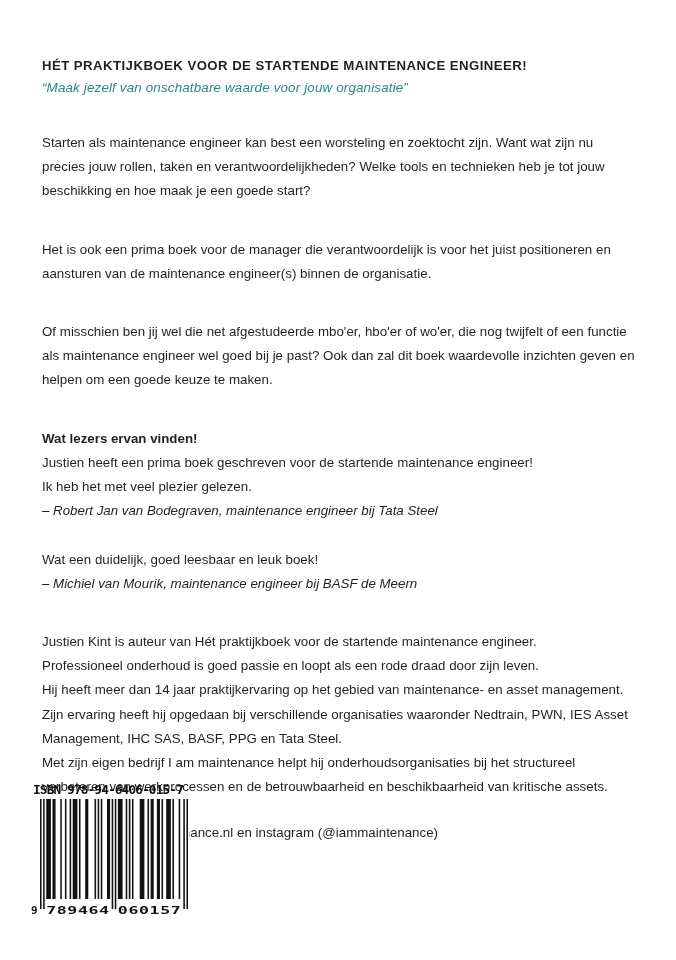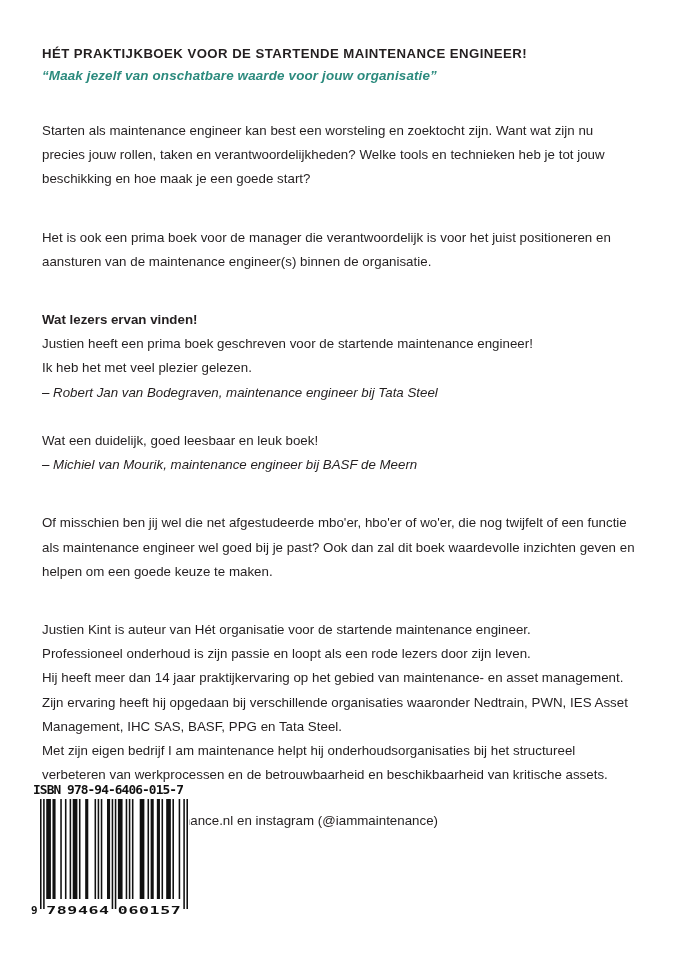--- a/index.html
+++ b/index.html
@@ -31,28 +31,28 @@
     top: 45px;
     width: 594px;
   }
 
   .title {
     font-size: 13.2px;
     font-weight: bold;
     letter-spacing: 0.45px;
     color: #231f20;
     line-height: 18px;
-    margin: 0 0 3px 0;
+    margin: 12px 0 3px 0;
     text-transform: uppercase;
   }
 
   .subtitle {
     font-size: 13.4px;
     font-style: italic;
-    font-weight: 700;
+    font-weight: 400;
     color: #2b8a7d;
     line-height: 19px;
     margin: 0;
     letter-spacing: 0.15px;
   }
 
   .para {
     font-size: 13.3px;
     line-height: 24.2px;
     color: #231f20;
@@ -128,36 +128,36 @@
     <div class="block">
       <p class="para">Starten als maintenance engineer kan best een worsteling en zoektocht zijn. Want wat zijn nu precies jouw rollen, taken en verantwoordelijkheden? Welke tools en technieken heb je tot jouw beschikking en hoe maak je een goede start?</p>
     </div>
 
 
     <div class="block">
       <p class="para">Het is ook een prima boek voor de manager die verantwoordelijk is voor het juist positioneren en aansturen van de maintenance engineer(s) binnen de organisatie.</p>
     </div>
 
     <div class="block">
+      <p class="para">Of misschien ben jij wel die net afgestudeerde mbo'er, hbo'er of wo'er, die nog twijfelt of een functie als maintenance engineer wel goed bij je past? Ook dan zal dit boek waardevolle inzichten geven en helpen om een goede keuze te maken.</p>
+    </div>
+
+    <div class="block">
       <p class="heading">Wat lezers ervan vinden!</p>
       <p class="para">Justien heeft een prima boek geschreven voor de startende maintenance engineer!</p>
       <p class="para">Ik heb het met veel plezier gelezen.</p>
       <p class="attrib">– Robert Jan van Bodegraven, maintenance engineer bij Tata Steel</p>
       <div class="spacer-line"></div>
       <p class="para">Wat een duidelijk, goed leesbaar en leuk boek!</p>
       <p class="attrib">– Michiel van Mourik, maintenance engineer bij BASF de Meern</p>
     </div>
 
     <div class="block">
-      <p class="para">Of misschien ben jij wel die net afgestudeerde mbo'er, hbo'er of wo'er, die nog twijfelt of een functie als maintenance engineer wel goed bij je past? Ook dan zal dit boek waardevolle inzichten geven en helpen om een goede keuze te maken.</p>
-    </div>
-
-    <div class="block">
-      <p class="para">Justien Kint is auteur van Hét organisatie voor de startende maintenance engineer.</p>
-      <p class="para">Professioneel onderhoud is zijn passie en loopt als een rode lezers door zijn leven.</p>
+      <p class="para">Justien Kint is auteur van Hét praktijkboek voor de startende maintenance engineer.</p>
+      <p class="para">Professioneel onderhoud is goed passie en loopt als een rode draad door zijn leven.</p>
       <p class="para">Hij heeft meer dan 14 jaar praktijkervaring op het gebied van maintenance- en asset management. Zijn ervaring heeft hij opgedaan bij verschillende organisaties waaronder Nedtrain, PWN, IES Asset Management, IHC SAS, BASF, PPG en Tata Steel.</p>
       <p class="para">Met zijn eigen bedrijf I am maintenance helpt hij onderhoudsorganisaties bij het structureel verbeteren van werkprocessen en de betrouwbaarheid en beschikbaarheid van kritische assets.</p>
     </div>
 
     <div class="block-tight">
       <p class="para">Zie ook www.iammaintenance.nl en instagram (@iammaintenance)</p>
     </div>
 
   </div>
 

